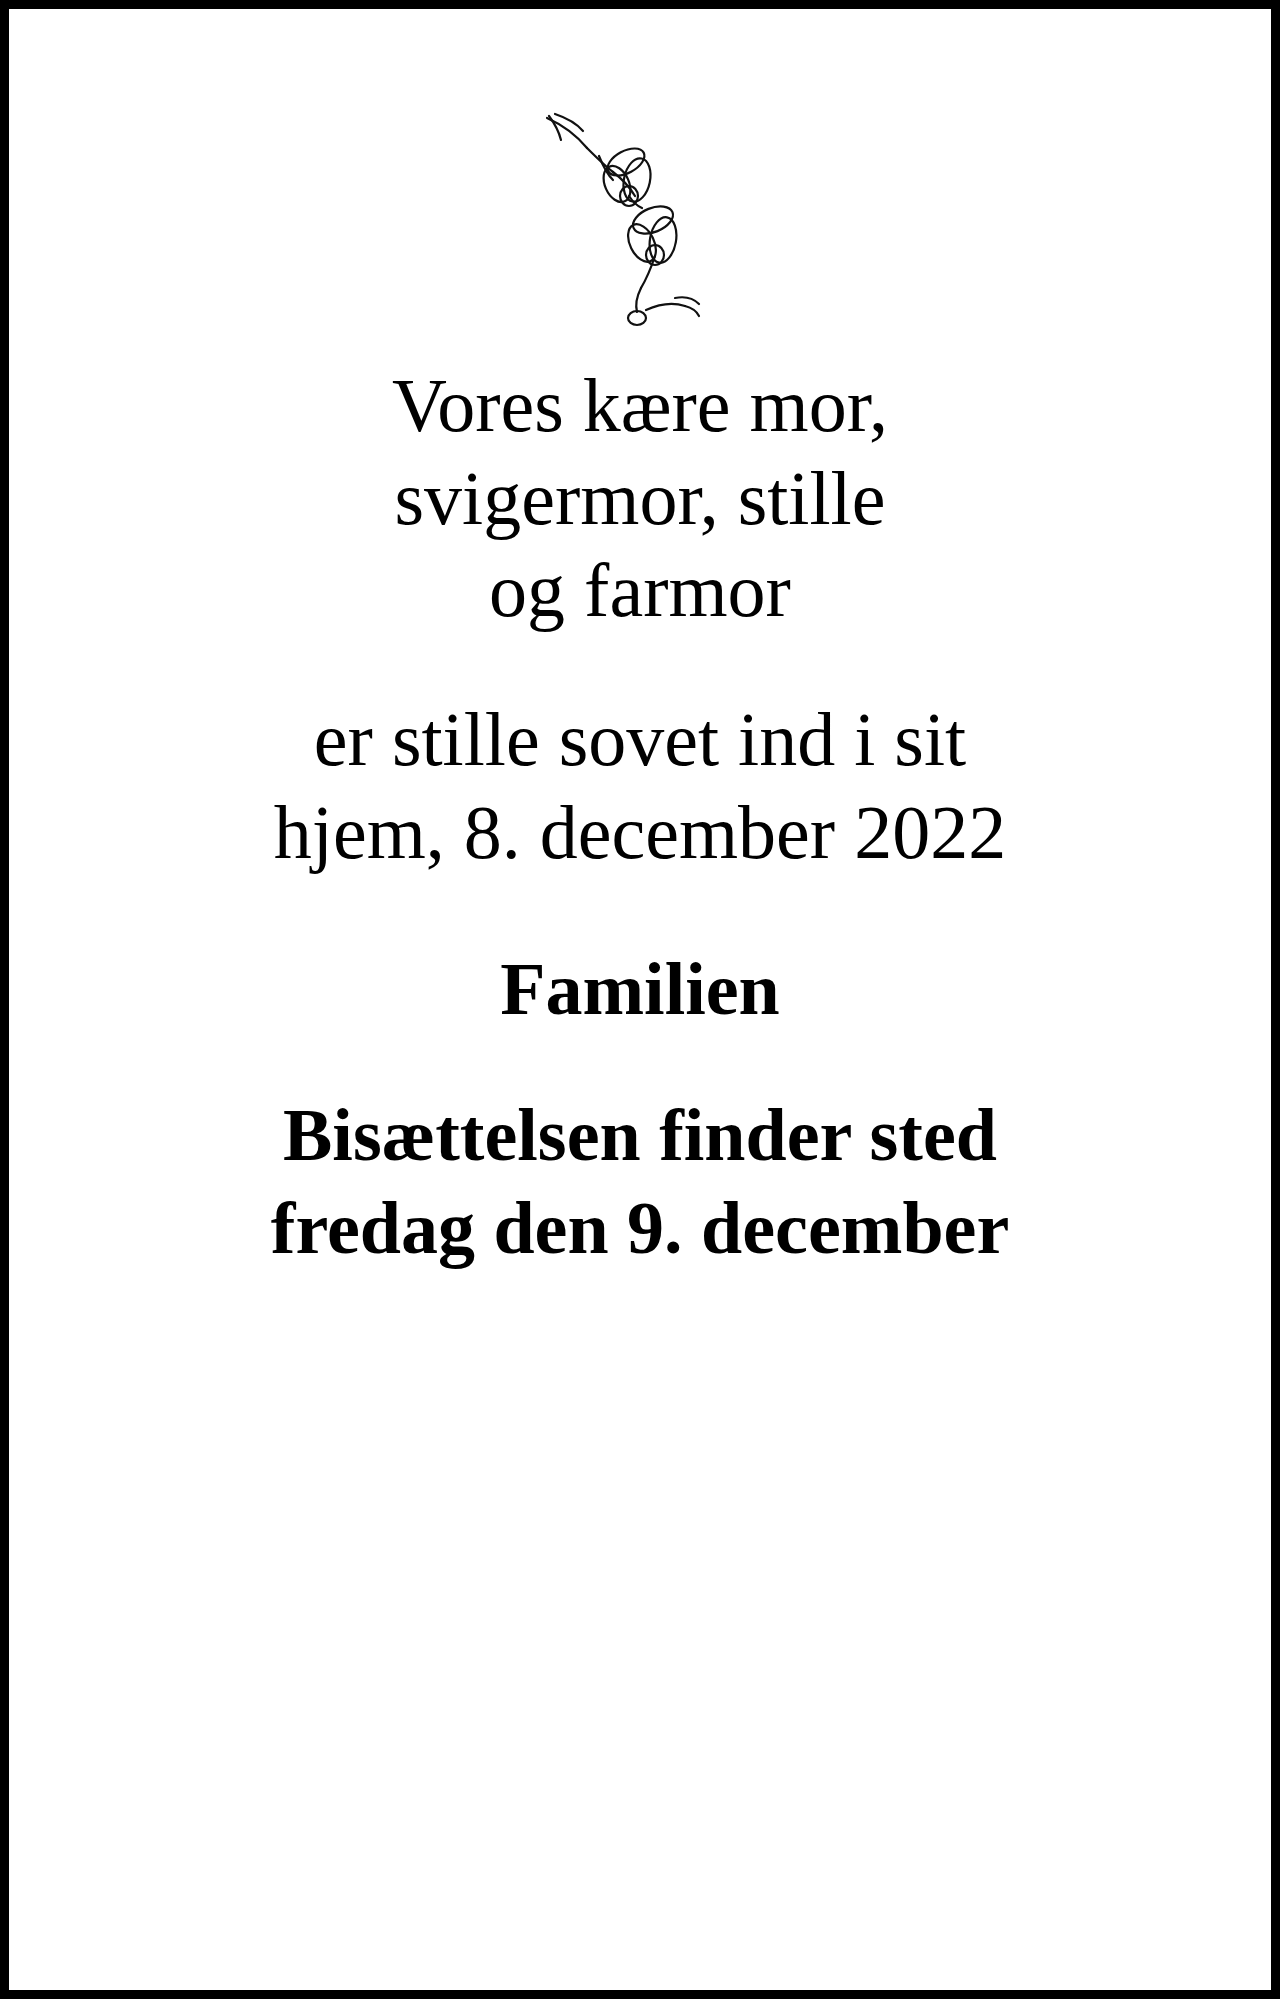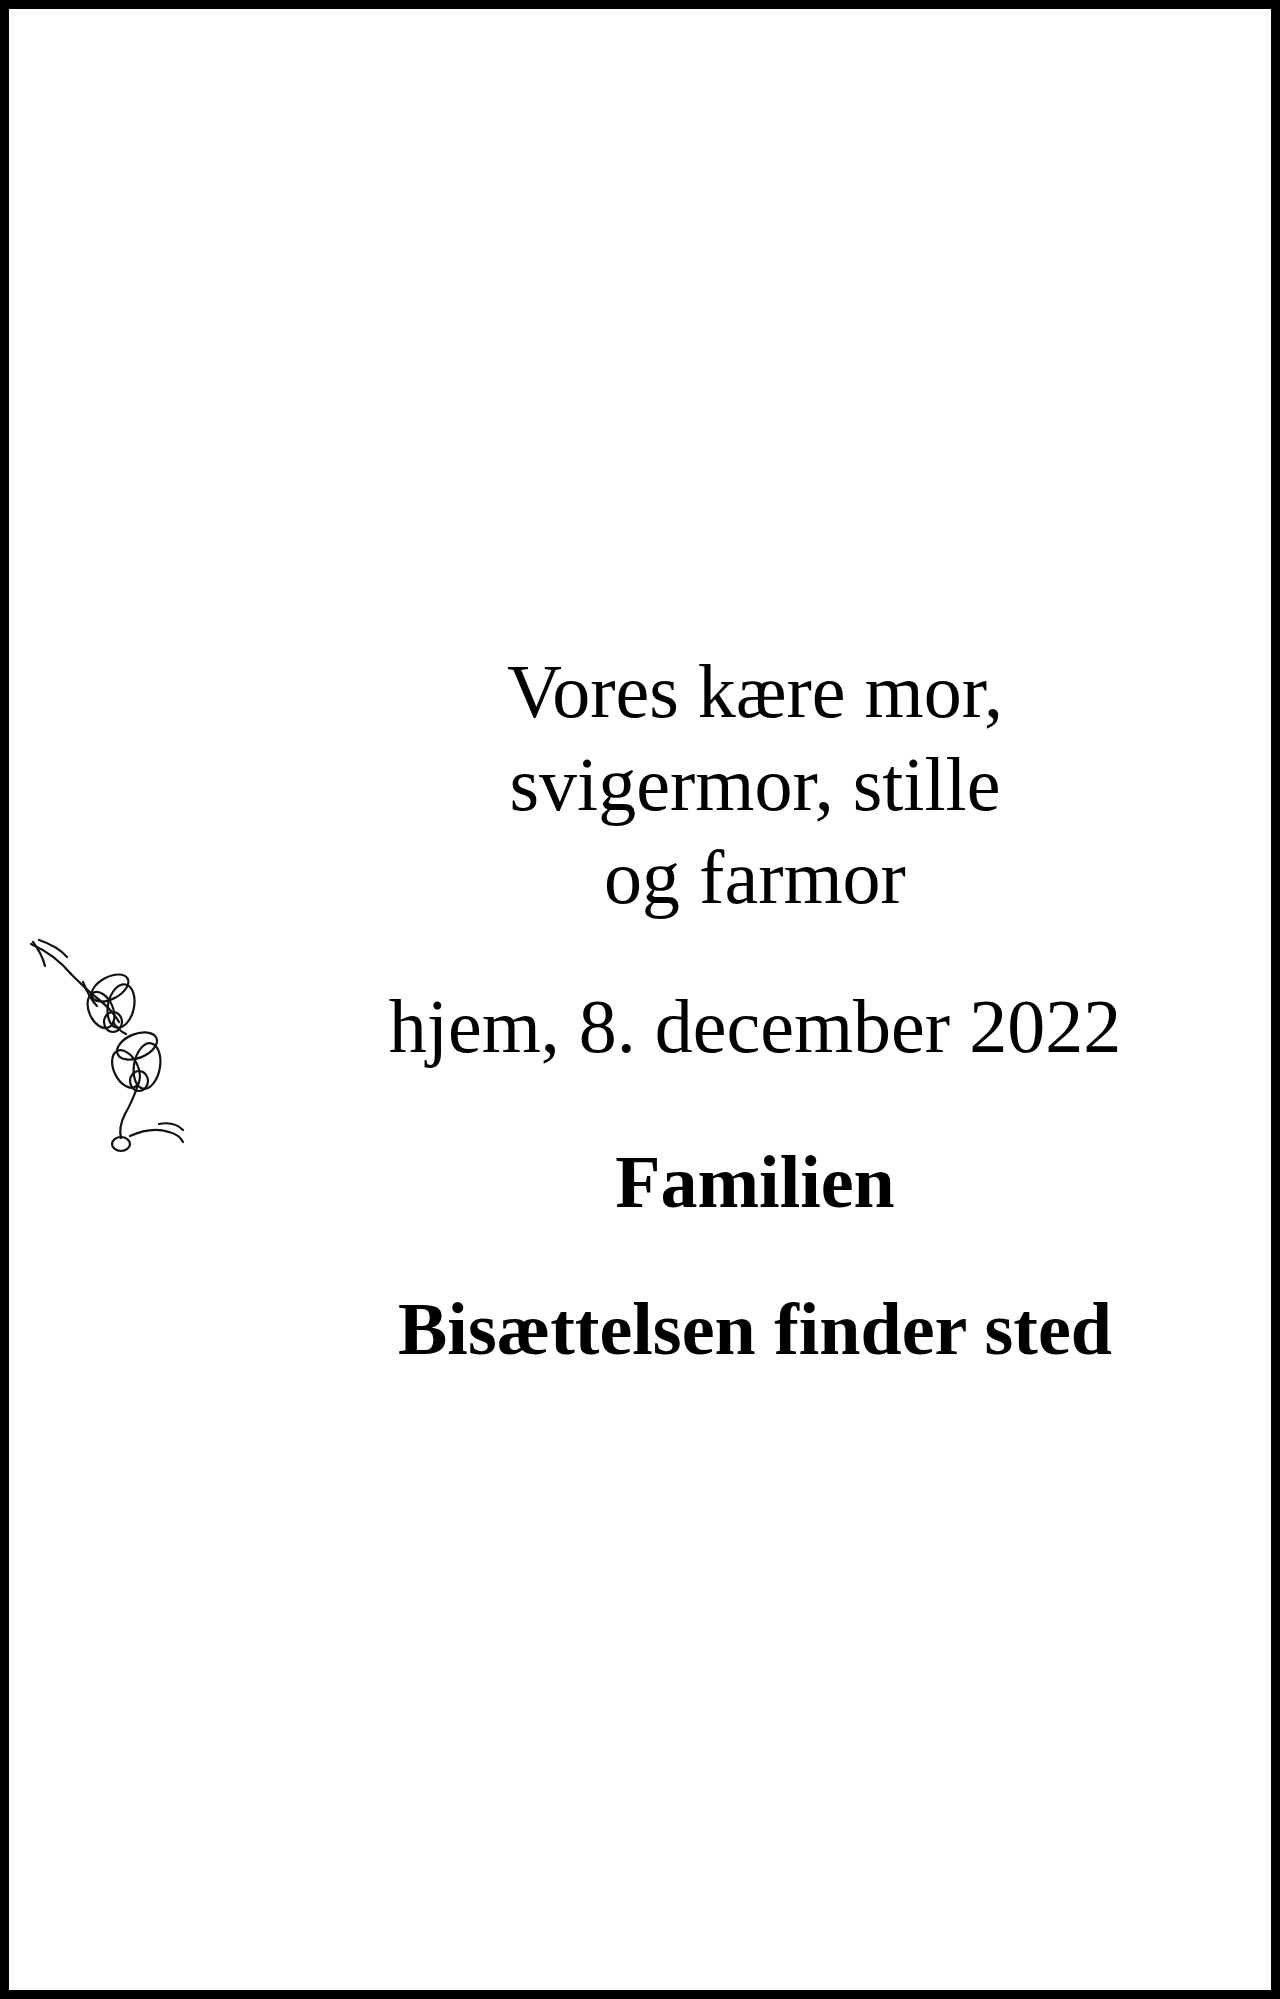--- a/index.html
+++ b/index.html
@@ -14,21 +14,21 @@
     color: #000000;
     overflow: hidden;
   }
   .notice {
     box-sizing: border-box;
     width: 1280px;
     height: 1999px;
     border: 9px solid #000000;
     background: #ffffff;
     display: flex;
-    flex-direction: row;
+    flex-direction: column;
     align-items: center;
     padding: 0;
   }
   .ornament {
     margin-top: 88px;
     width: 260px;
     height: 240px;
     display: flex;
     align-items: center;
     justify-content: center;
@@ -113,23 +113,25 @@
   <div class="lines">
 
     <div class="intro">
       <span class="l">Vores kære mor,</span>
       <span class="l">svigermor, stille</span>
       <span class="l">og farmor</span>
     </div>
 
 
     <div class="passed">
+      <span class="l">er stille sovet ind i sit</span>
       <span class="l">hjem, 8. december 2022</span>
     </div>
 
     <div class="family">Familien</div>
 
     <div class="ceremony">
       <span class="l">Bisættelsen finder sted</span>
+      <span class="l">fredag den 9. december</span>
     </div>
 
   </div>
 </div>
 
 </body></html>

